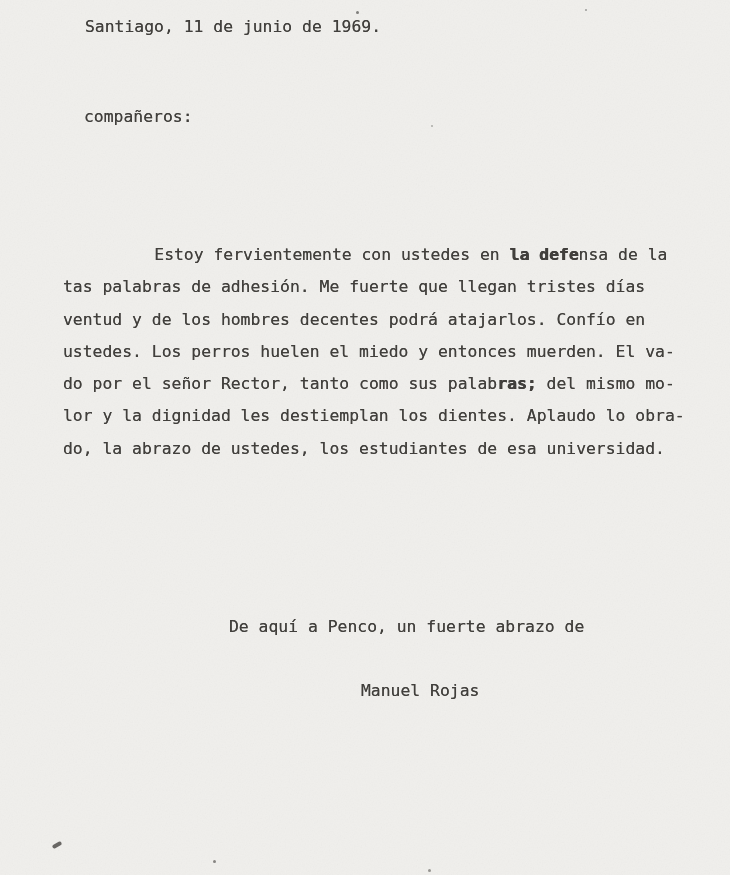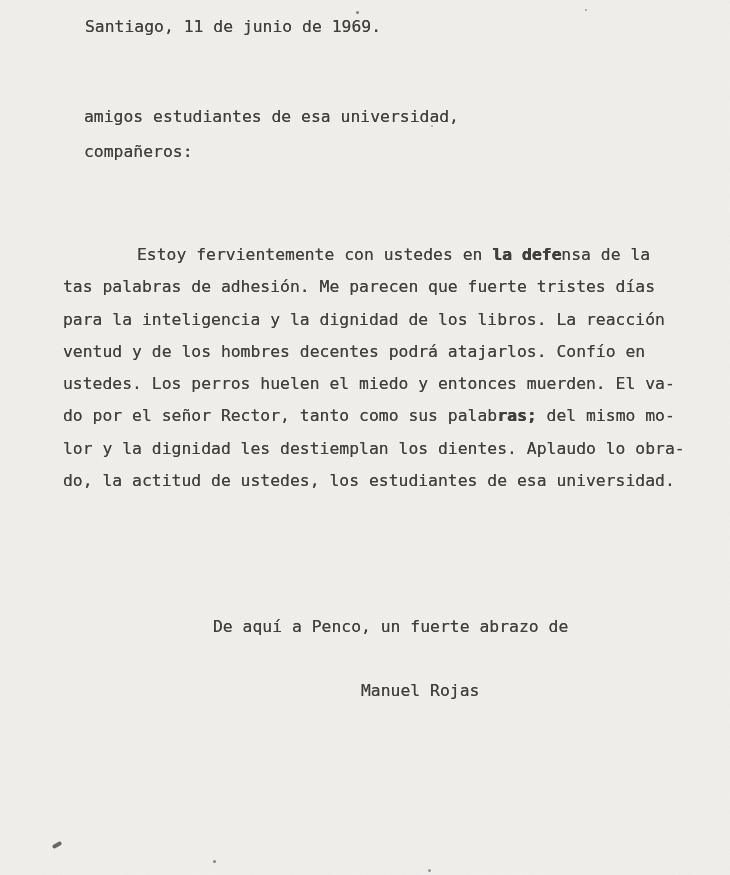--- a/index.html
+++ b/index.html
@@ -37,28 +37,28 @@
     left: 84px;
     top: 100px;
     line-height: 34.6px;
   }
   .body-block {
     position: absolute;
     left: 63px;
     top: 239px;
     line-height: 32.25px;
   }
-  .body-block .line:first-child { padding-left: 74px; }
+  .body-block .line:first-child { padding-left: 74px; text-align: center; }
   .ov {
     font-weight: bold;
     text-shadow: 0.5px 0 0 currentColor, 0 0 0.6px rgba(64, 62, 58, 0.8);
   }
   .closing-line {
     position: absolute;
-    left: 213px;
+    left: 229px;
     top: 617px;
   }
   .signature-line {
     position: absolute;
     left: 361px;
     top: 681px;
   }
   .speck {
     position: absolute;
     background: #5a5855;
@@ -90,33 +90,31 @@
       <feComponentTransfer>
           <feFuncA type="linear" slope="0.07" intercept="0"></feFuncA>
         </feComponentTransfer>
     </filter>
     <rect width="730" height="875" filter="url(#grainf)"></rect>
   </svg>
 
   <div class="date-line line">Santiago, 11 de junio de 1969.</div>
 
   <div class="salutation-block">
-      <div class="line">amigos estudiantes de esa universidad,</div>
       <div class="line">compañeros:</div>
     </div>
 
   <div class="body-block">
       <div class="line"><span>Estoy fervientemente con ustedes en </span><span class="ov">la defe</span><span>nsa de la</span></div>
-      <div class="line"><span>tas palabras de adhesión. Me parecen que fuerte tristes días</span></div>
-      <div class="line"><span>para la inteligencia y la dignidad de los libros. La reacción</span></div>
+      <div class="line"><span>tas palabras de adhesión. Me fuerte que llegan tristes días</span></div>
       <div class="line"><span>ventud y de los hombres decentes podrá atajarlos. Confío en</span></div>
       <div class="line"><span>ustedes. Los perros huelen el miedo y entonces muerden. El va-</span></div>
       <div class="line"><span>do por el señor Rector, tanto como sus palab</span><span class="ov">ras;</span><span> del mismo mo-</span></div>
       <div class="line"><span>lor y la dignidad les destiemplan los dientes. Aplaudo lo obra-</span></div>
-      <div class="line"><span>do, la actitud de ustedes, los estudiantes de esa universidad.</span></div>
+      <div class="line"><span>do, la abrazo de ustedes, los estudiantes de esa universidad.</span></div>
     </div>
 
   <div class="closing-line line">De aquí a Penco, un fuerte abrazo de</div>
 
   <div class="signature-line line">Manuel Rojas</div>
 
   <div class="speck s1"></div>
   <div class="speck s2"></div>
   <div class="speck s3"></div>
   <div class="speck s4"></div>

